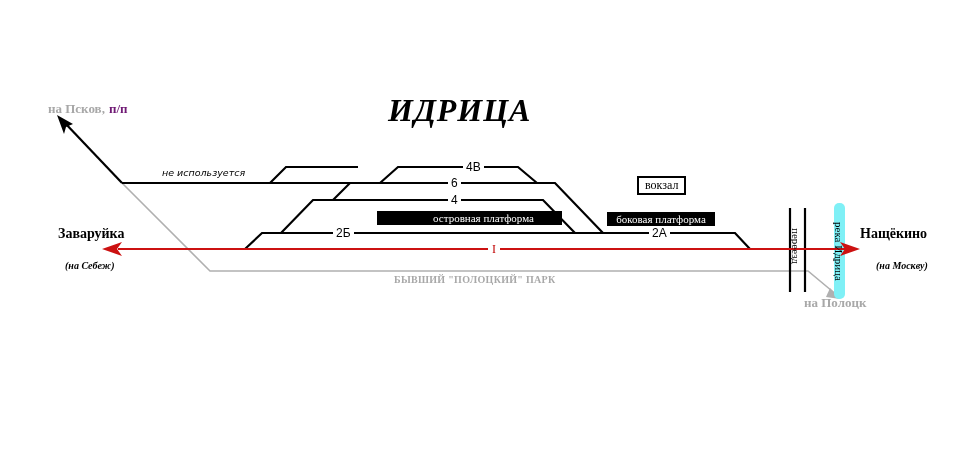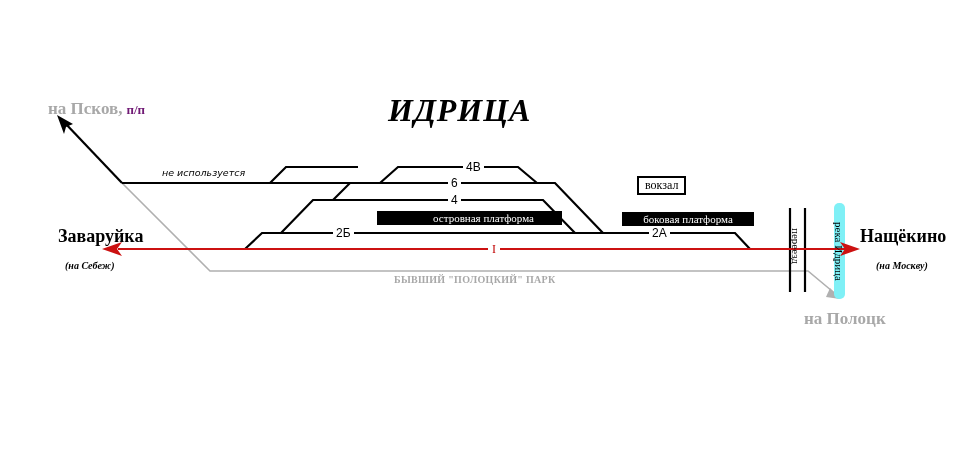--- a/index.html
+++ b/index.html
@@ -1,22 +1,22 @@
 <!DOCTYPE html>
 <html><head>
 <meta charset="utf-8">
 <style>
   html,body{margin:0;padding:0;background:#ffffff;}
   body{width:960px;height:456px;position:relative;overflow:hidden;font-family:"Liberation Serif","DejaVu Serif",serif;}
   svg{position:absolute;left:0;top:0;}
   .lbl{position:absolute;white-space:nowrap;}
   .title{left:388px;top:92px;font-size:32px;font-weight:bold;font-style:italic;color:#000;letter-spacing:1px;}
-  .dest-grey{color:#a8a8a8;font-weight:bold;font-size:17px;}
+  .dest-grey{color:#a8a8a8;font-weight:bold;font-size:13px;}
   .dest-black{color:#701a75;font-weight:bold;font-size:13px;}
-  .station{font-weight:bold;font-size:18px;color:#000;}
+  .station{font-weight:bold;font-size:14px;color:#000;}
   .sub{font-style:italic;font-weight:bold;font-size:10px;color:#000;}
   .unused{font-style:italic;font-size:9.5px;color:#000;font-family:"DejaVu Sans","Liberation Sans",sans-serif;}
   .trk{font-size:12px;background:#fff;padding:0 3px;color:#000;font-family:"Liberation Sans","DejaVu Sans",sans-serif;line-height:12px;}
   .trk-red{font-size:12px;background:#fff;padding:0 4px;color:#c00000;line-height:12px;}
   .platform{background:#000;color:#fff;font-size:11px;text-align:center;line-height:14px;height:14px;}
   .vokzal{border:2px solid #000;background:#fff;font-size:12px;padding:0 6px;line-height:15px;}
   .park{color:#a8a8a8;font-size:10px;font-weight:bold;letter-spacing:0.3px;}
   .vert{position:absolute;writing-mode:vertical-rl;font-size:11px;color:#000;}
 </style>
 </head>
@@ -76,26 +76,26 @@
 <div class="lbl unused" style="left:162px;top:167px;">не используется</div>
 
 <div class="lbl trk" style="left:463px;top:161px;">4В</div>
 <div class="lbl trk" style="left:448px;top:177px;">6</div>
 <div class="lbl trk" style="left:448px;top:194px;">4</div>
 <div class="lbl trk" style="left:333px;top:227px;">2Б</div>
 <div class="lbl trk" style="left:649px;top:227px;">2А</div>
 <div class="lbl trk-red" style="left:488px;top:243px;">I</div>
 
 <div class="lbl platform" style="left:377px;top:211px;width:157px;padding-left:28px;">островная платформа</div>
-<div class="lbl platform" style="left:607px;top:212px;width:132px;margin-left:15px;">боковая платформа</div>
+<div class="lbl platform" style="left:607px;top:212px;width:108px;">боковая платформа</div>
 <div class="lbl vokzal" style="left:637px;top:176px;">вокзал</div>
 
 <div class="lbl station" style="left:58px;top:226px;">Заваруйка</div>
 <div class="lbl sub" style="left:65px;top:260px;">(на Себеж)</div>
 
 <div class="lbl station" style="left:860px;top:226px;">Нащёкино</div>
 <div class="lbl sub" style="left:876px;top:260px;">(на Москву)</div>
 
 <div class="lbl park" style="left:394px;top:274px;">БЫВШИЙ "ПОЛОЦКИЙ" ПАРК</div>
-<div class="lbl dest-grey" style="left:804px;top:309px;">на Полоцк</div>
+<div class="lbl dest-grey" style="left:804px;top:295px;">на Полоцк</div>
 
 <div class="vert" style="left:790px;top:228px;">переезд</div>
 <div class="vert" style="left:833px;top:222px;">река Идрица</div>
 
 </body></html>

